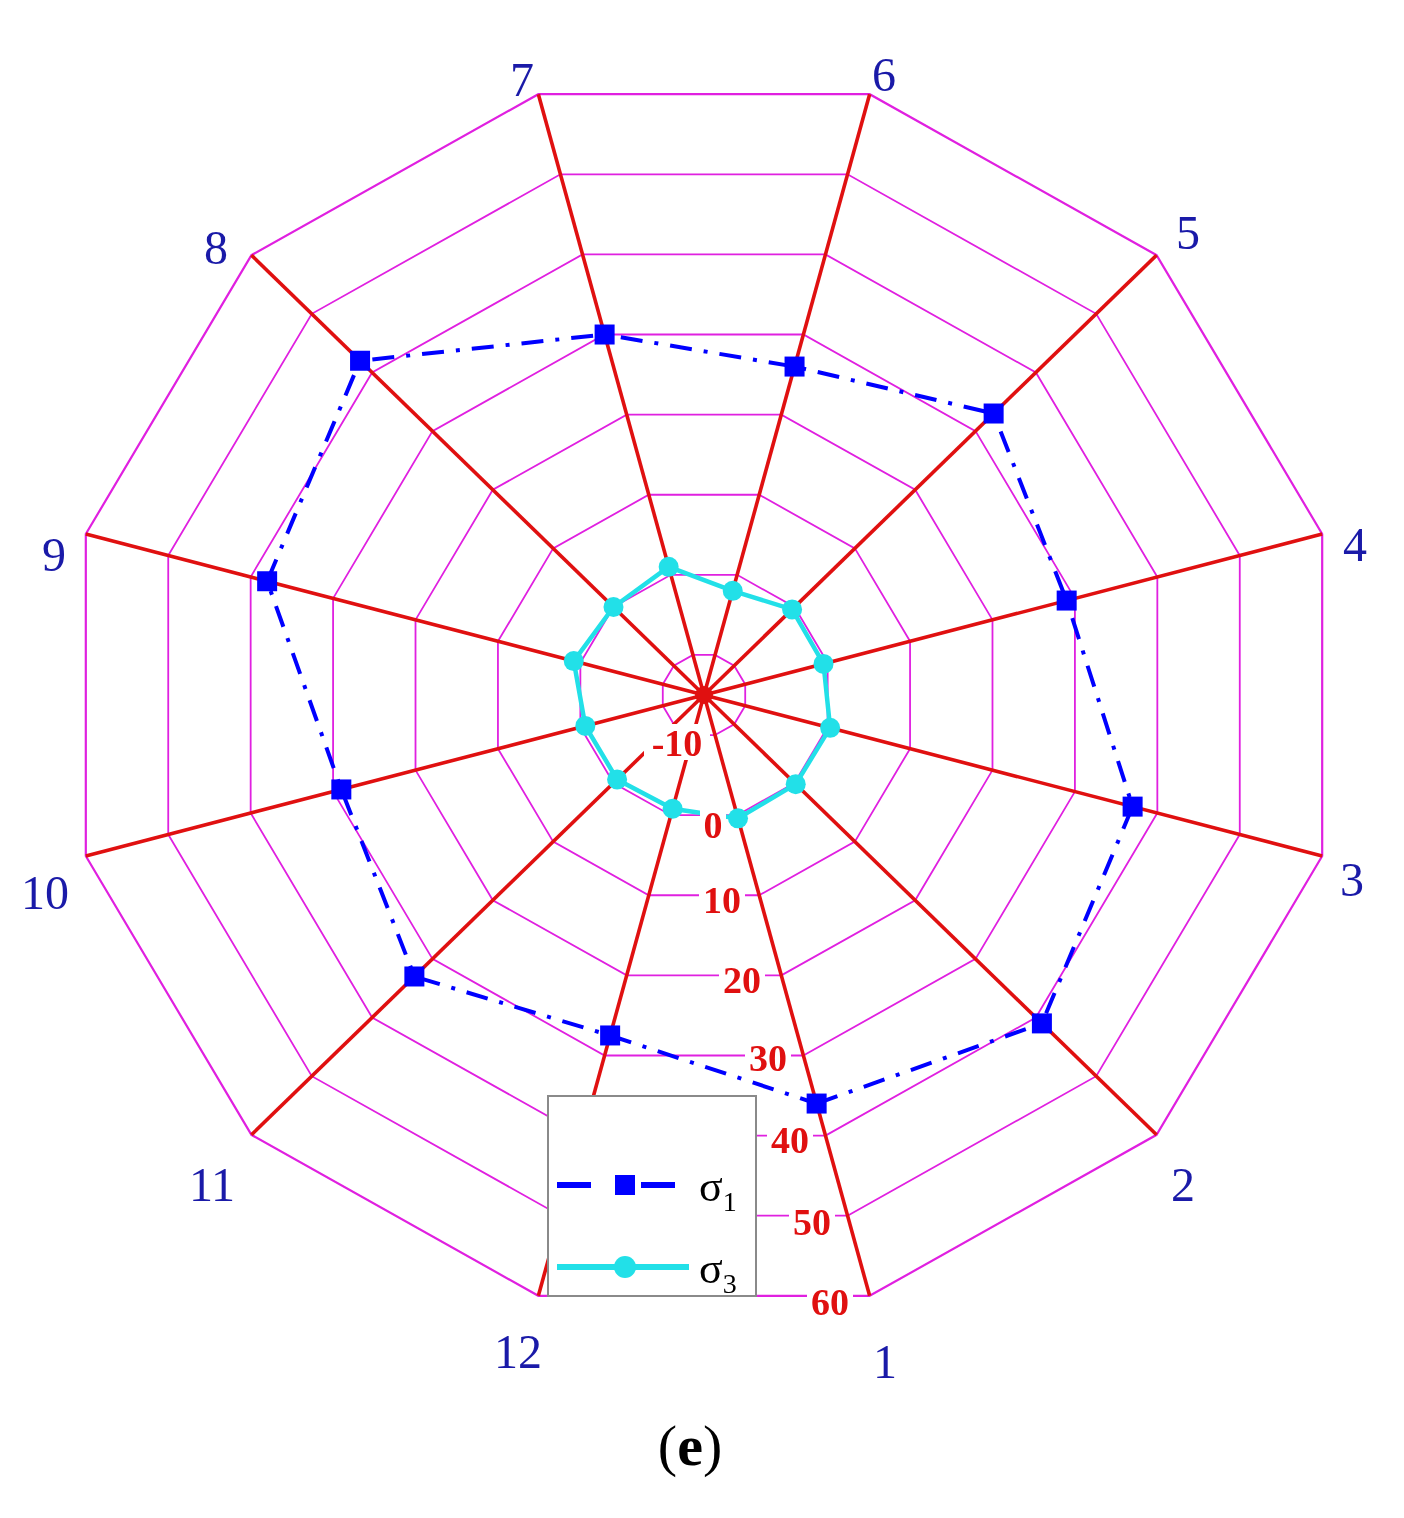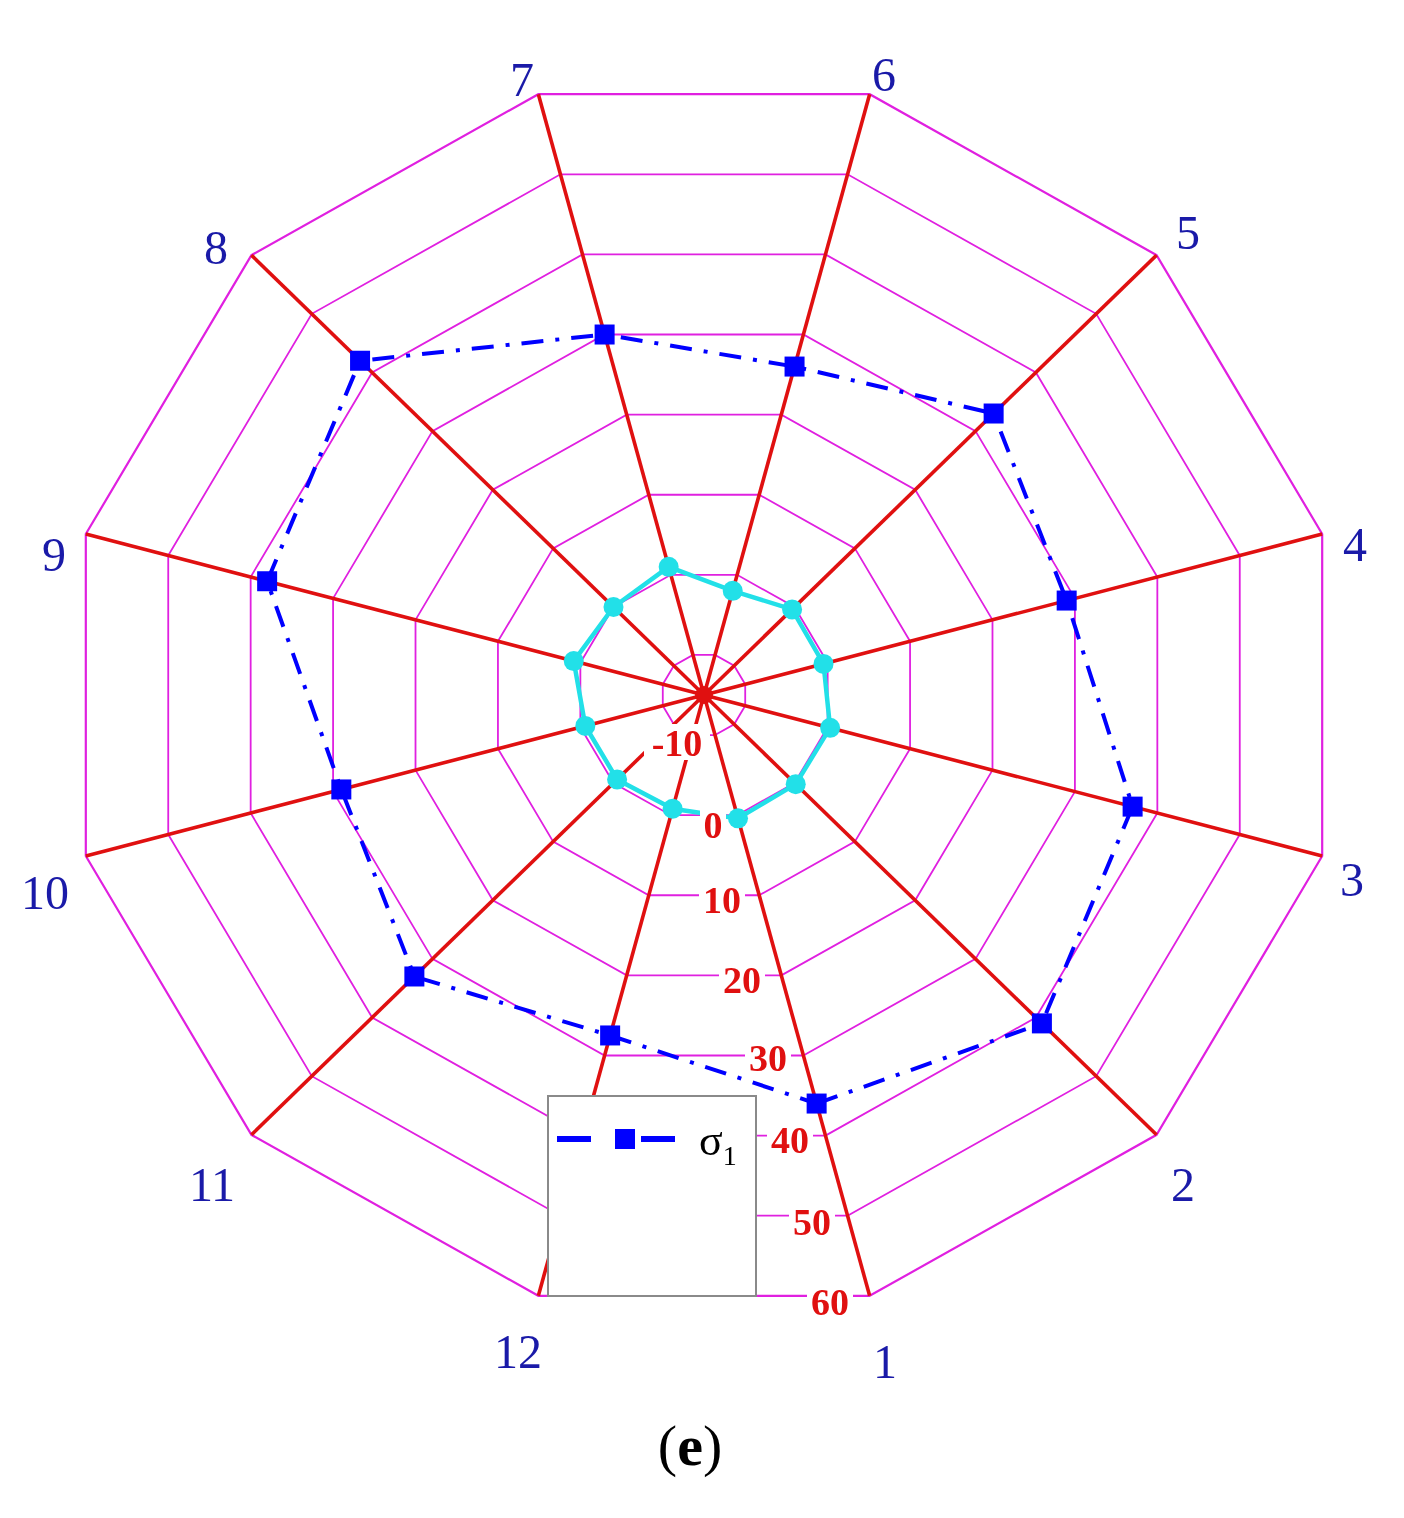--- a/index.html
+++ b/index.html
@@ -43,20 +43,21 @@
       height: 202px;
       background: #ffffff;
       border: 2px solid #8a8a8a;
       box-sizing: border-box;
     }
     .legend-row {
       position: absolute;
       left: 0;
       width: 206px;
       height: 60px;
+      margin-top: 46px;
     }
     .legend-row svg { position: absolute; left: 0; top: 0; }
     .legend-label {
       position: absolute;
       left: 150px;
       font-family: "Liberation Serif", "DejaVu Serif", serif;
       font-size: 44px;
       color: #000;
       line-height: 1;
     }
@@ -164,15 +165,22 @@
 
 <div class="legend">
   <div class="legend-row" style="top:20px;">
     <svg width="150" height="60">
       <line x1="8" y1="22" x2="42" y2="22" stroke="#0000ff" stroke-width="6"></line>
       <rect x="66" y="12" width="20" height="20" fill="#0000ff"></rect>
       <line x1="92" y1="22" x2="126" y2="22" stroke="#0000ff" stroke-width="6"></line>
     </svg>
     <span class="legend-label" style="top:2px;"><span>σ</span><sub>1</sub></span>
   </div>
+  <div class="legend-row" style="top:102px;">
+    <svg width="150" height="60">
+      <line x1="8" y1="22" x2="140" y2="22" stroke="#22e0e8" stroke-width="6"></line>
+      <circle cx="76" cy="22" r="11" fill="#22e0e8"></circle>
+    </svg>
+    <span class="legend-label" style="top:2px;"><span>σ</span><sub>3</sub></span>
+  </div>
 </div>
 
 <div class="caption"><span>(</span><b>e</b><span>)</span></div>
 
 </body></html>

